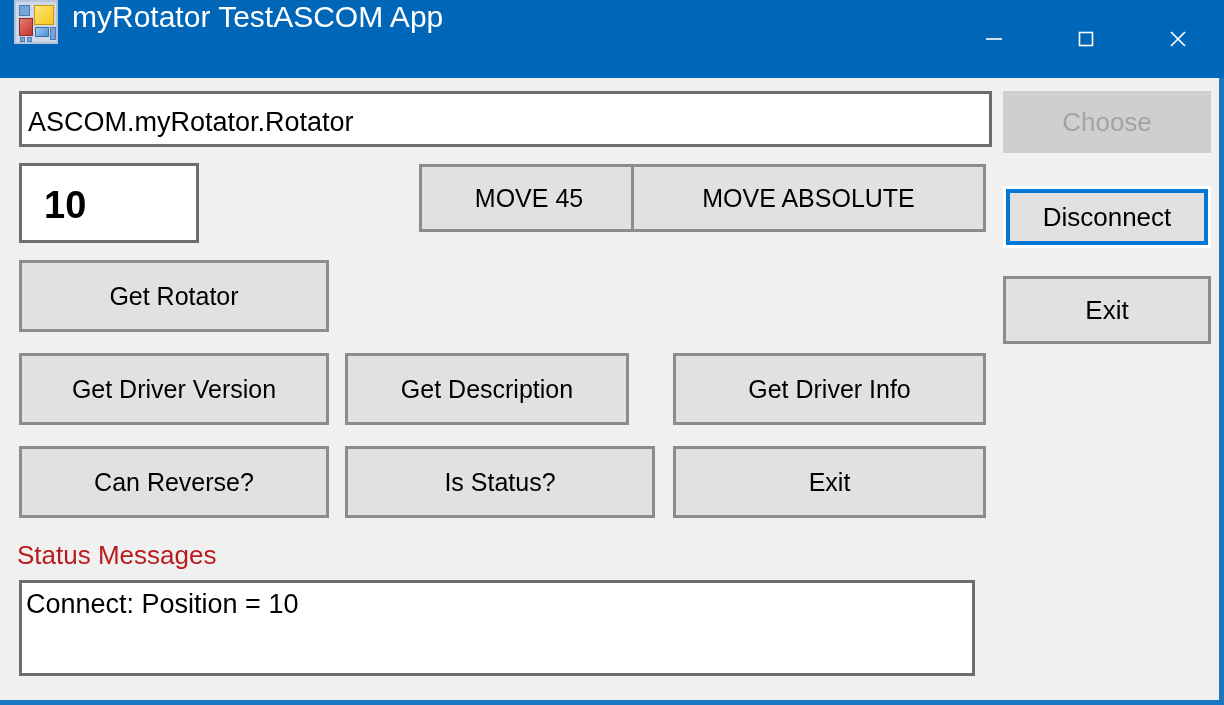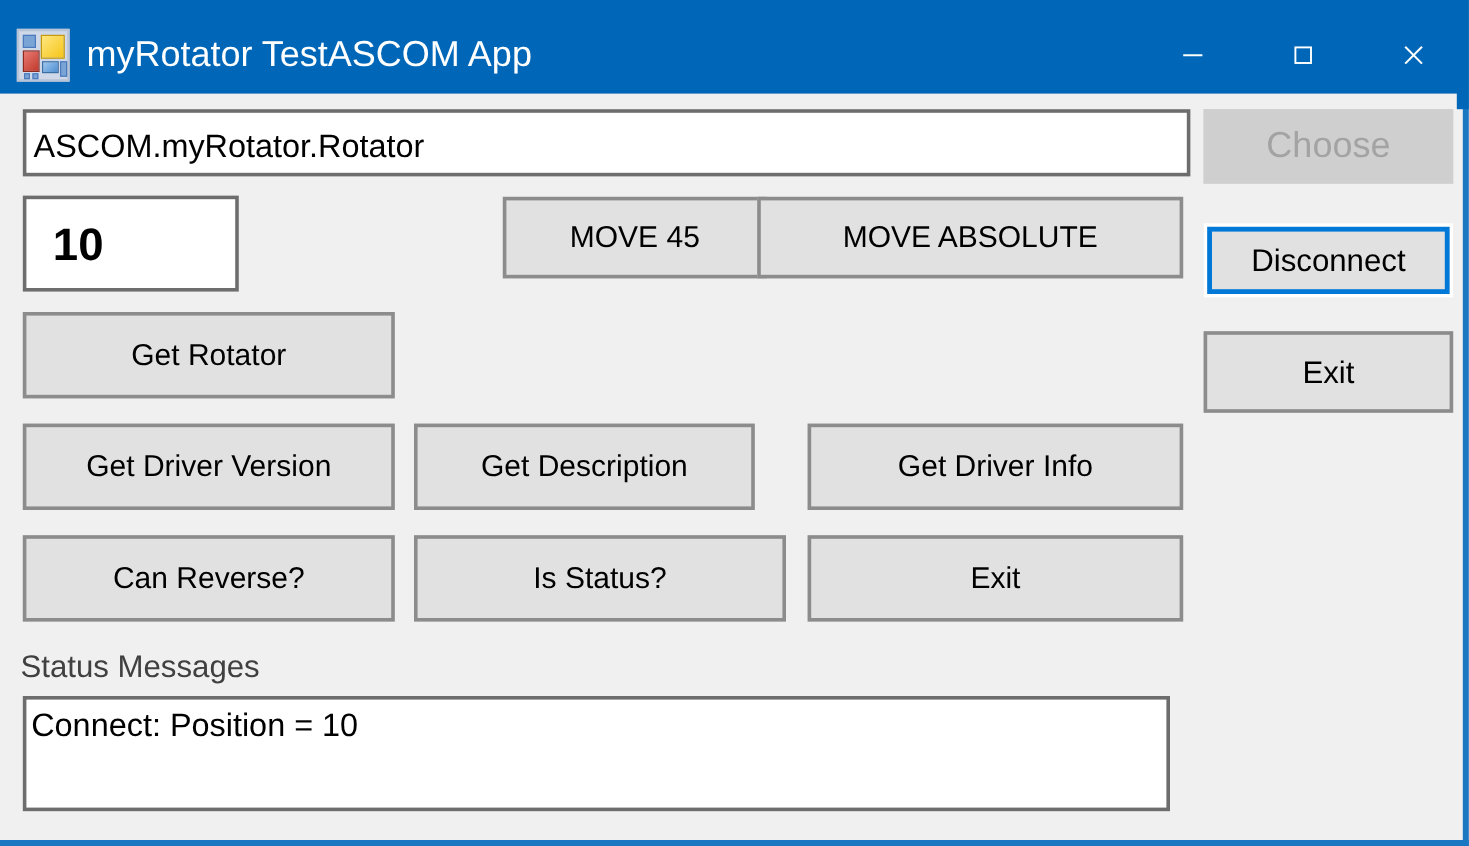--- a/index.html
+++ b/index.html
@@ -28,24 +28,23 @@
     border-bottom: 5px solid #1a78c2;
     background: #f0f0f0;
   }
 
   
   .titlebar {
     position: absolute;
     left: -5px;
     top: 0;
     width: 1224px;
-    height: 91px;
+    height: 78px;
     background: #0067b8;
     display: flex;
-    align-items: center;
   }
   .app-icon {
     position: relative;
     margin-left: 14px;
     width: 44px;
     height: 44px;
     background: #cfd8e8;
     border: 2px solid #b7c3d6;
     box-sizing: border-box;
     flex: none;
@@ -191,27 +190,27 @@
   #get-position-button { left: 19px;  top: 182px; width: 310px; height: 72px; }
 
   #get-driver-version-button { left: 19px;  top: 275px; width: 310px; height: 72px; }
   #get-description-button    { left: 345px; top: 275px; width: 284px; height: 72px; }
   #get-driver-info-button    { left: 673px; top: 275px; width: 313px; height: 72px; }
 
   #can-reverse-button { left: 19px;  top: 368px; width: 310px; height: 72px; }
   #is-moving-button   { left: 345px; top: 368px; width: 310px; height: 72px; }
   #halt-button        { left: 673px; top: 368px; width: 313px; height: 72px; }
 
-  #choose-button     { left: 1003px; top: 13px;  width: 208px; height: 62px; font-size: 30px; }
+  #choose-button     { left: 1003px; top: 13px;  width: 208px; height: 62px; font-size: 26px; }
   #disconnect-button { left: 1003px; top: 108px; width: 208px; height: 62px; font-size: 26px; }
   #exit-button       { left: 1003px; top: 198px; width: 208px; height: 68px; font-size: 26px; }
 
   .label-static {
     position: absolute;
-    color: #404040;
+    color: #b91c1c;
     font-size: 26px;
     white-space: nowrap;
     user-select: none;
   }
   #status-messages-label { left: 17px; top: 462px; }
 
   #status-messages-textarea {
     left: 19px;
     top: 502px;
     width: 956px;

